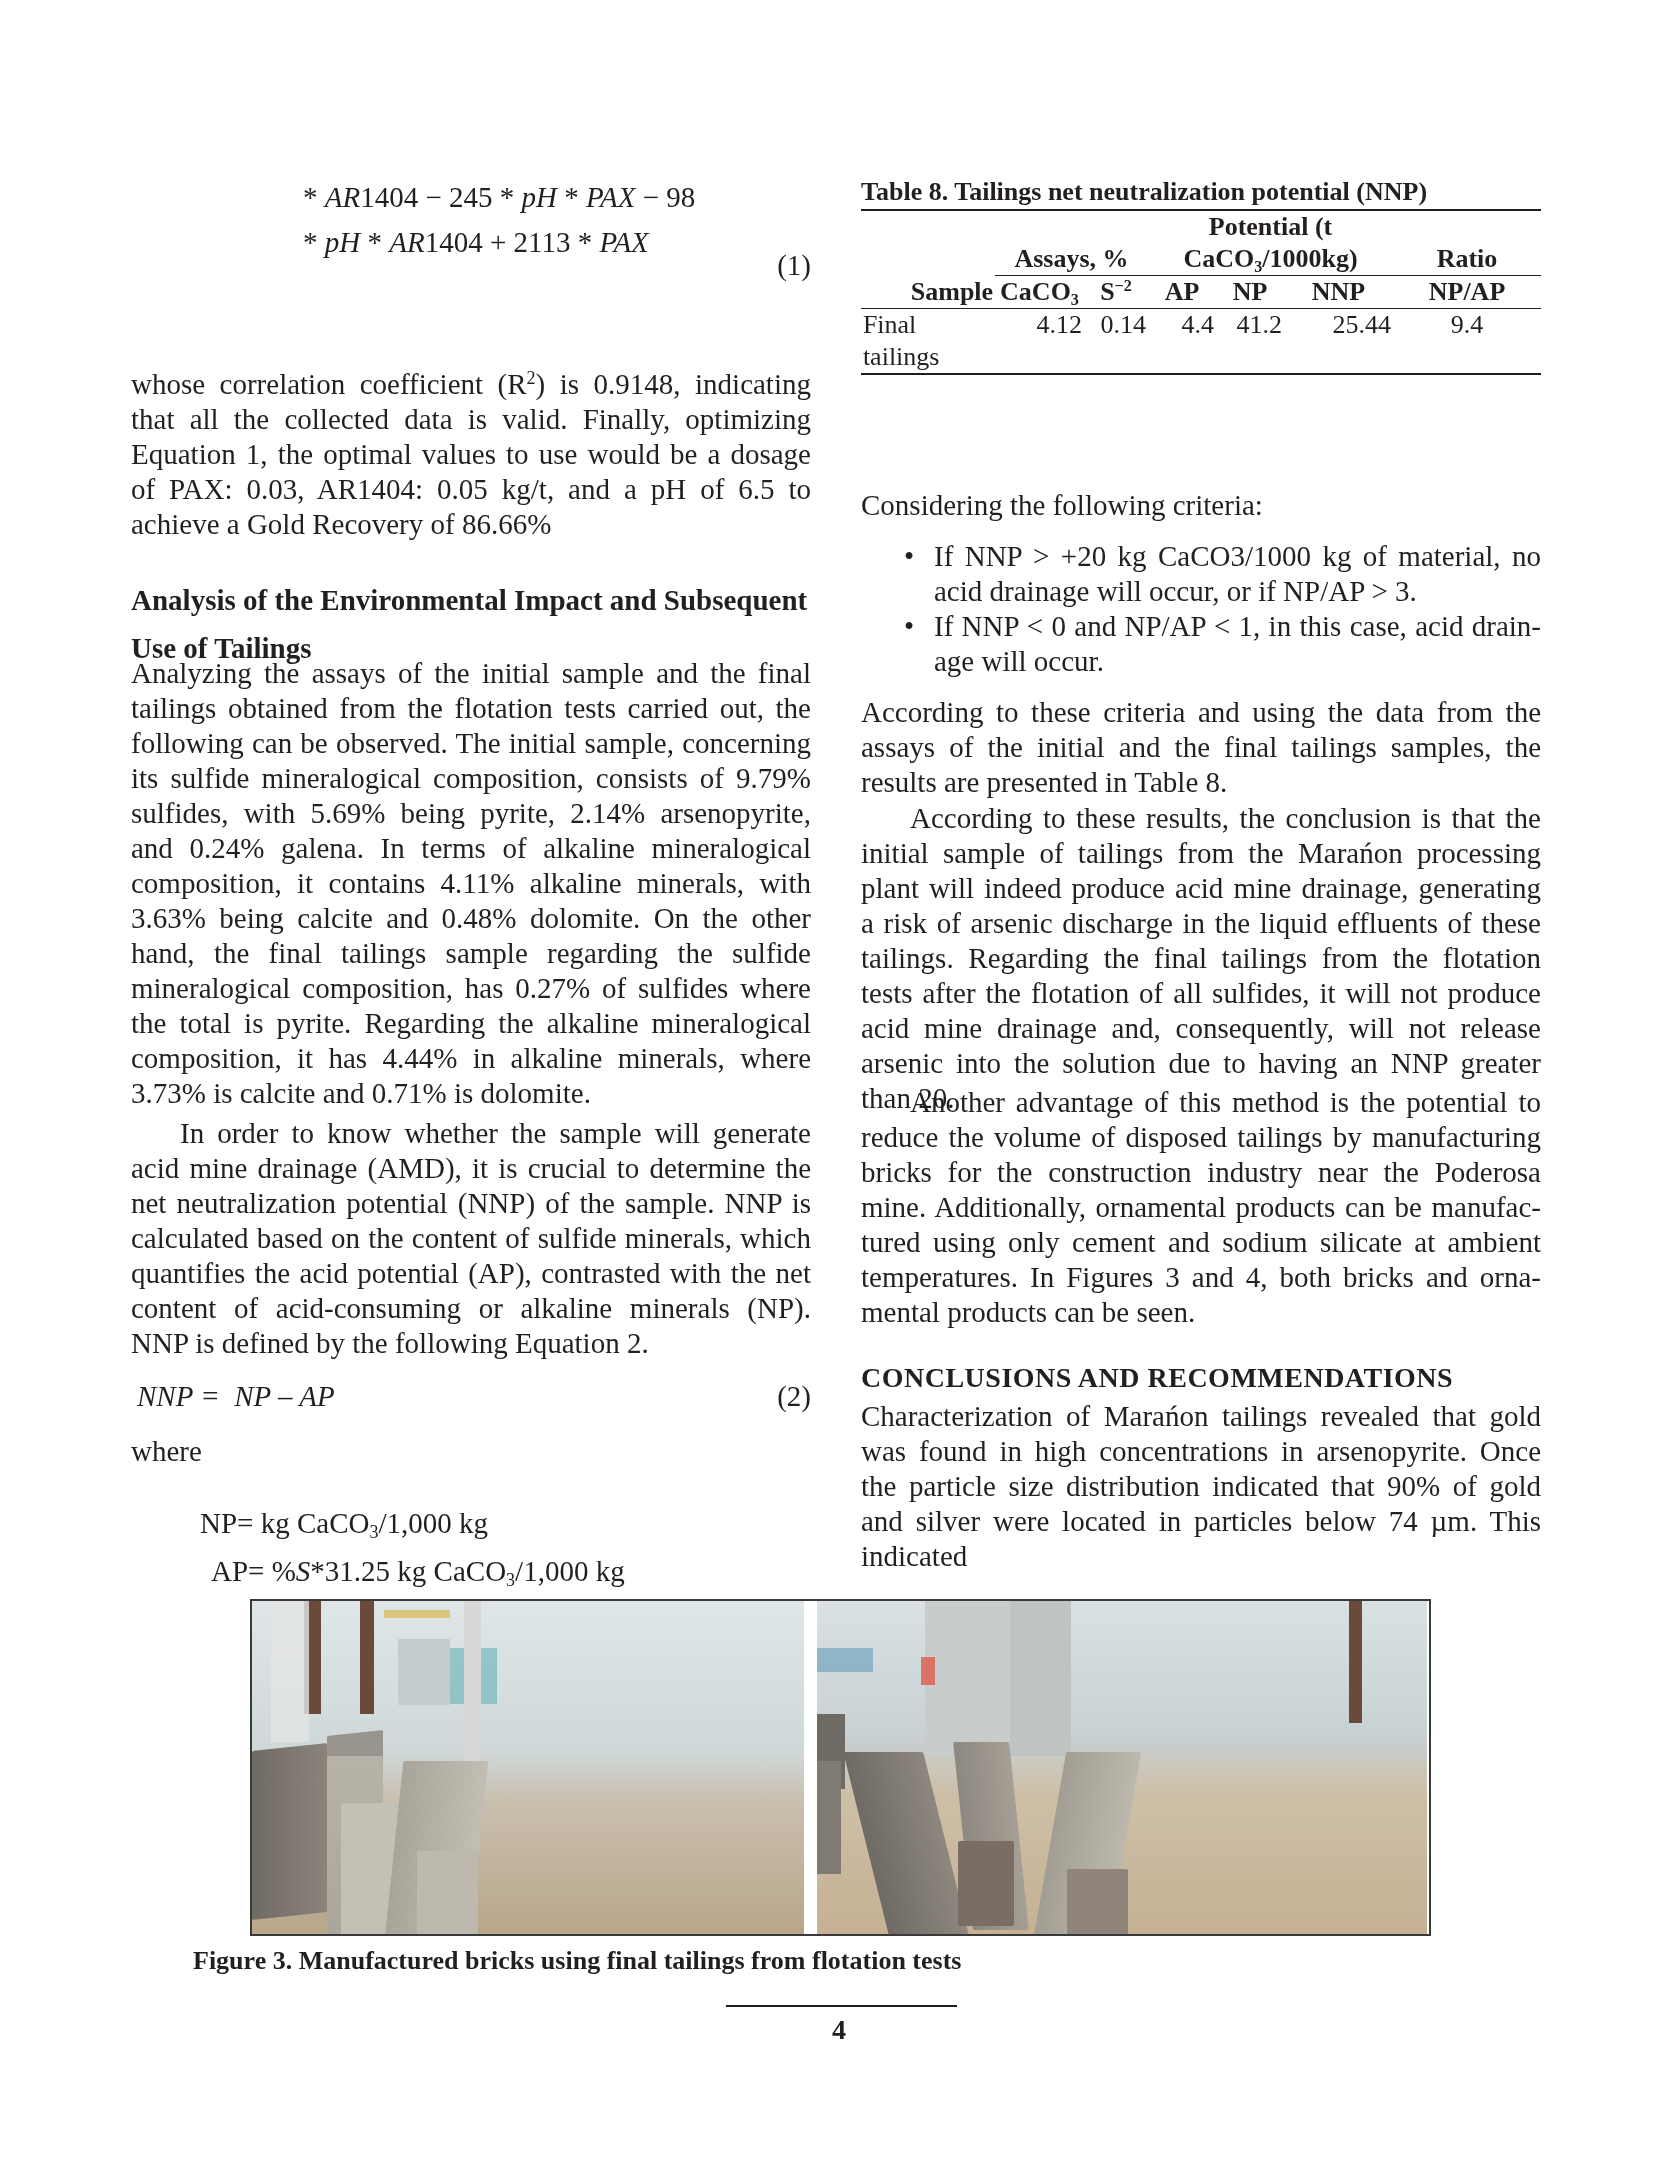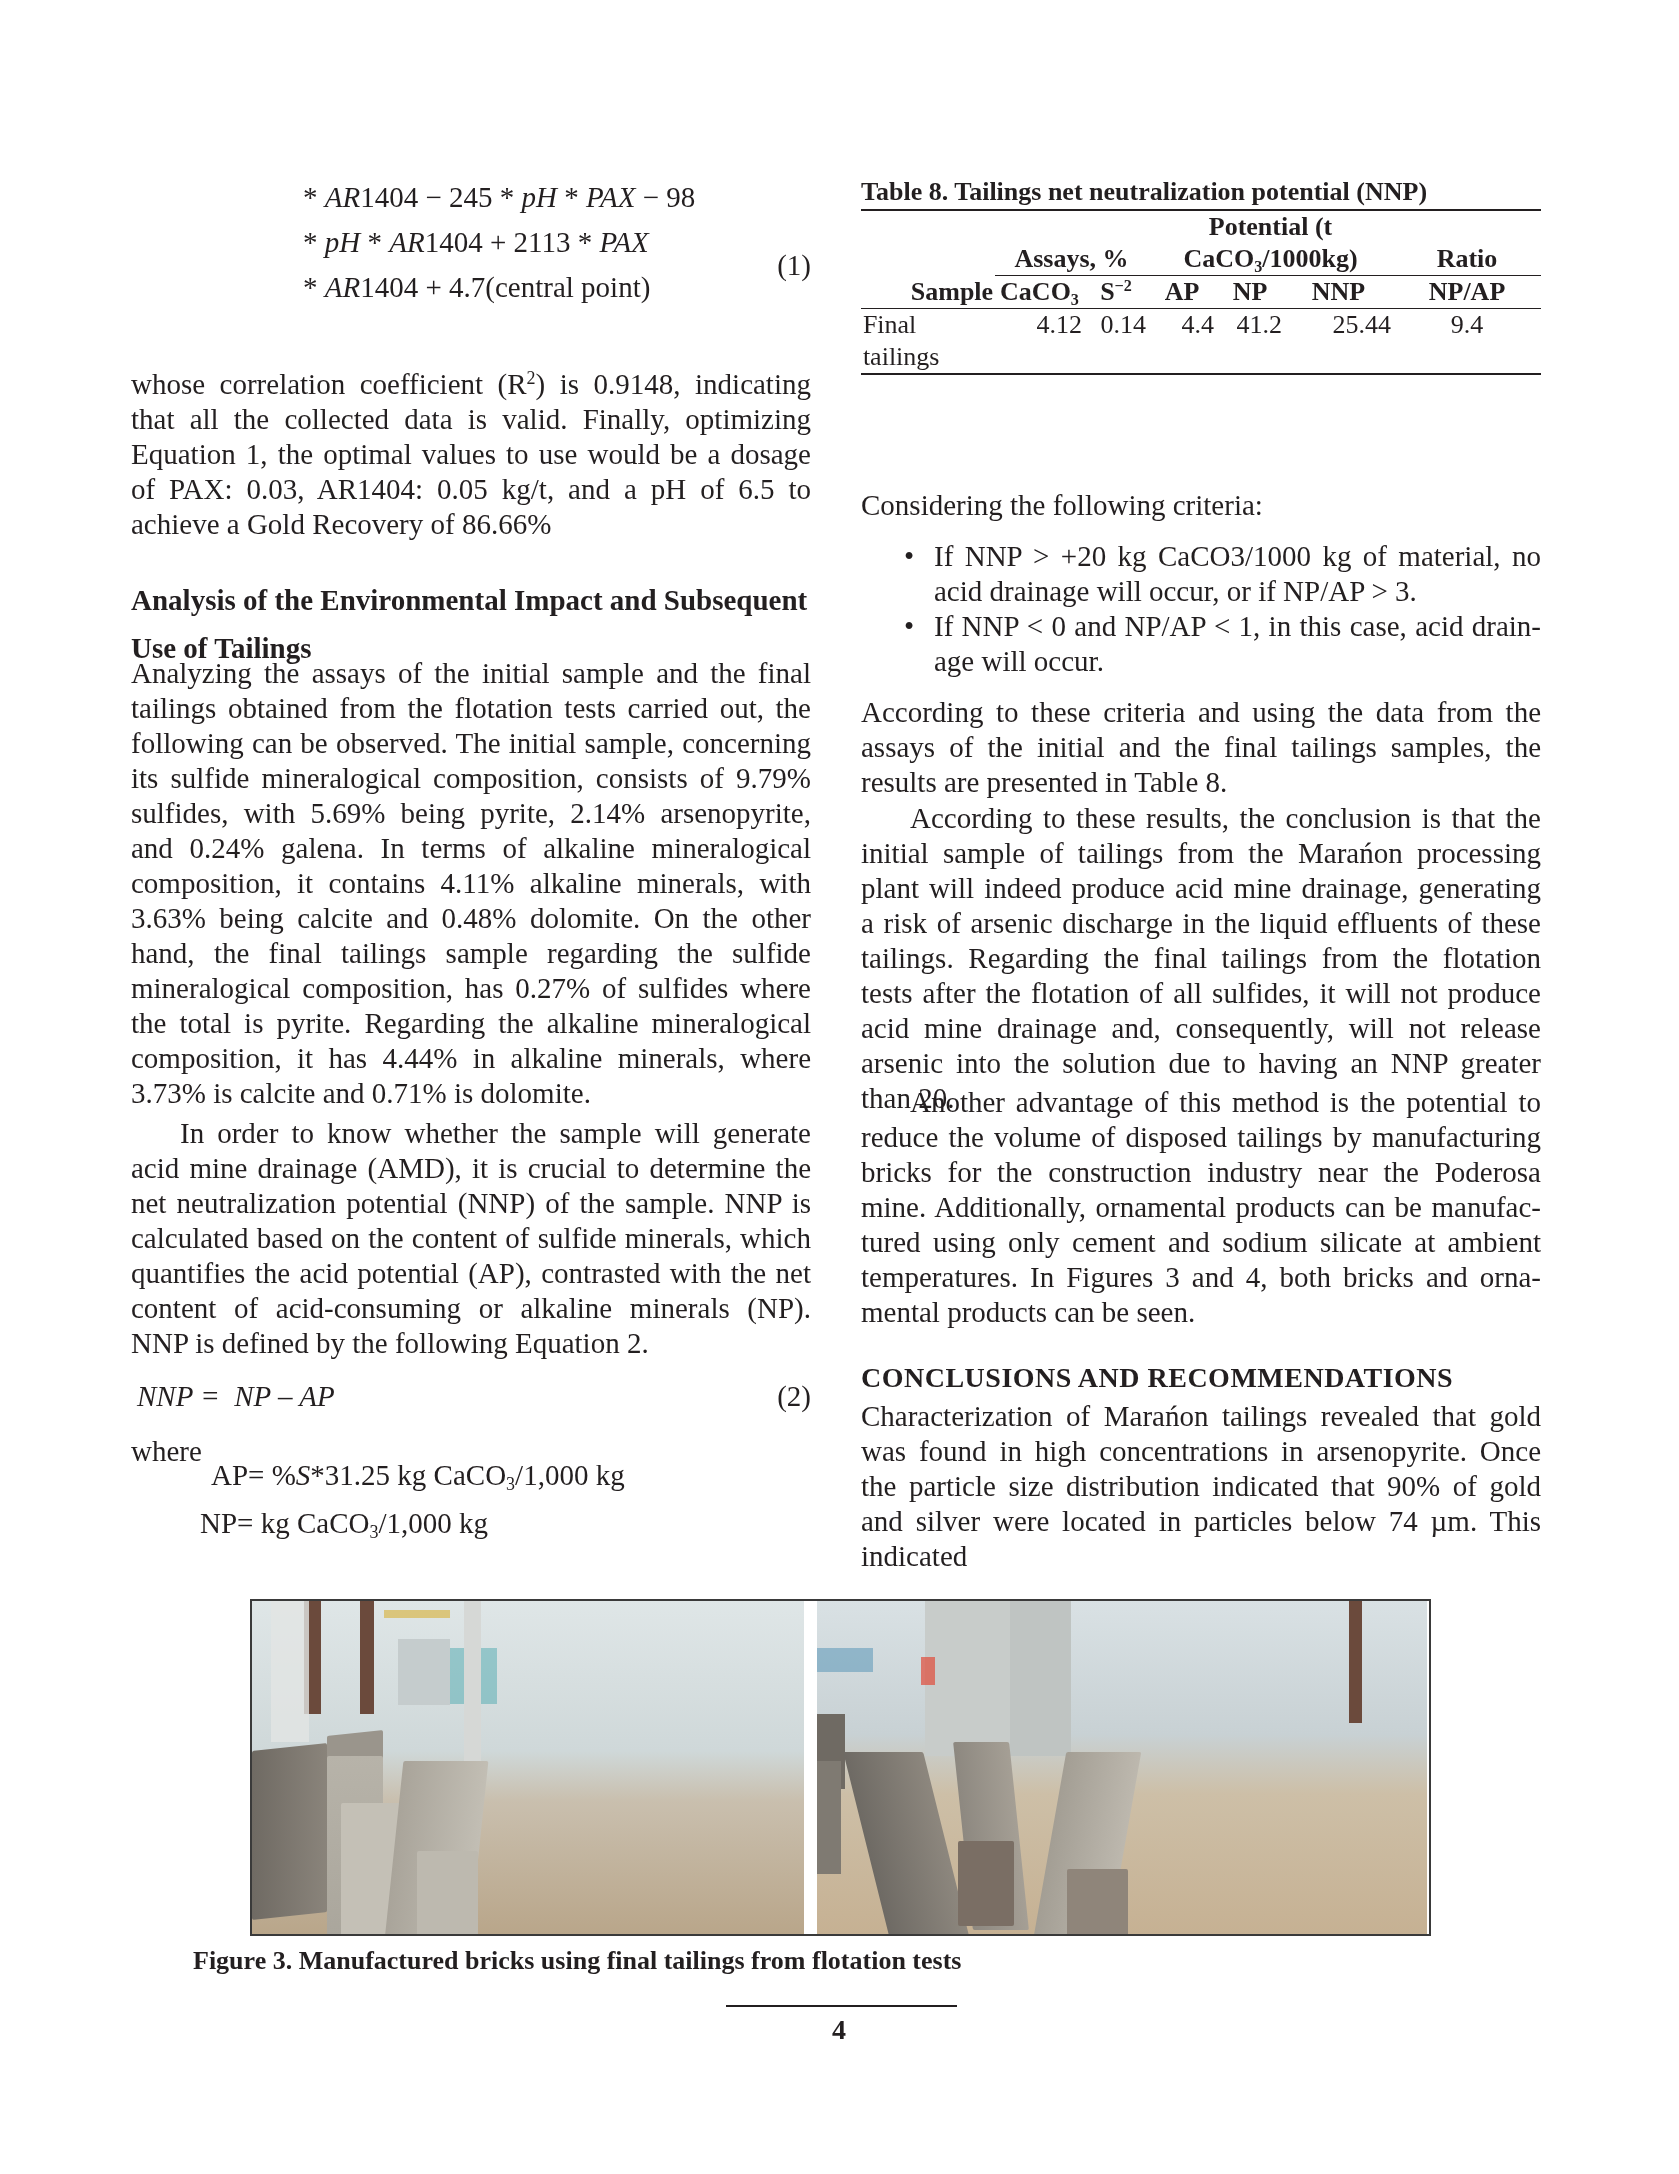--- a/index.html
+++ b/index.html
@@ -23,21 +23,21 @@
   .it { font-style: italic; }
 
   .p1 { position: absolute; left: 131px; top: 367px; width: 680px; }
   .h-sub { position: absolute; left: 131px; top: 576px; width: 680px; font-weight: bold; font-size: 29px; line-height: 48px; }
   .p2 { position: absolute; left: 131px; top: 656px; width: 680px; }
   .p3 { position: absolute; left: 131px; top: 1116px; width: 680px; }
   .eq2 { position: absolute; left: 137px; top: 1379px; width: 674px; font-size: 29px; }
   .eq2 .num { position: absolute; right: 0; top: 0; }
   .where { position: absolute; left: 131px; top: 1434px; width: 680px; }
   .def { position: absolute; left: 211px; width: 603px; }
-  .def1 { top: 1458px; }
+  .def1 { top: 1554px; }
   .def2 { top: 1506px; left: 200px; }
   sub { font-size: 0.62em; vertical-align: -0.3em; line-height: 0; }
   sup { font-size: 0.62em; vertical-align: 0.55em; line-height: 0; }
 
   
   .tbl-title { position: absolute; left: 861px; top: 174px; font-weight: bold; font-size: 26px; white-space: nowrap; }
   .tbl { position: absolute; left: 861px; top: 209px; width: 680px; border-collapse: collapse; font-size: 26px; line-height: 32px; }
   .tbl { border-top: 2.4px solid #231f20; border-bottom: 2.4px solid #231f20; }
   .tbl th { font-weight: bold; padding: 0 1.9px; vertical-align: bottom; }
   .tbl td { padding: 0 1.9px; vertical-align: top; }
@@ -73,21 +73,20 @@
   .caption { position: absolute; left: 193px; top: 1943px; font-weight: bold; font-size: 26px; white-space: nowrap; }
   .footer-rule { position: absolute; left: 726px; top: 2005px; width: 231px; border-top: 2.8px solid #231f20; }
   .page-num { position: absolute; left: 820px; top: 2012px; font-weight: bold; font-size: 28px; width: 38px; text-align: center; }
 </style>
 </head>
 <body>
 
 <div class="eq1">
   <div class="line cont"><span>* </span><span class="it">AR</span><span>1404 − 245 * </span><span class="it">pH</span><span> * </span><span class="it">PAX</span><span> − 98</span></div>
   <div class="line cont"><span>* </span><span class="it">pH</span><span> * </span><span class="it">AR</span><span>1404 + 2113 * </span><span class="it">PAX</span></div>
-  <div class="line cont"><span>* </span><span class="it">AR</span><span>1404 + 4.7(central point)</span></div>
   <span class="num">(1)</span>
 </div>
 
 <p class="p1 justify"><span>whose correlation coefficient (R</span><sup>2</sup><span>) is 0.9148, indicat­ing that all the collected data is valid. Finally, optimizing Equation 1, the optimal values to use would be a dosage of PAX: 0.03, AR1404: 0.05 kg/t, and a pH of 6.5 to achieve a Gold Recovery of 86.66%</span></p>
 
 <h3 class="h-sub">Analysis of the Environmental Impact and Subsequent Use of Tailings</h3>
 
 <p class="p2 justify">Analyzing the assays of the initial sample and the final tail­ings obtained from the flotation tests carried out, the fol­lowing can be observed. The initial sample, concerning its sulfide mineralogical composition, consists of 9.79% sul­fides, with 5.69% being pyrite, 2.14% arsenopyrite, and 0.24% galena. In terms of alkaline mineralogical compo­sition, it contains 4.11% alkaline minerals, with 3.63% being calcite and 0.48% dolomite. On the other hand, the final tailings sample regarding the sulfide mineralogi­cal composition, has 0.27% of sulfides where the total is pyrite. Regarding the alkaline mineralogical composition, it has 4.44% in alkaline minerals, where 3.73% is calcite and 0.71% is dolomite.</p>
 
 <p class="p3 justify indent">In order to know whether the sample will generate acid mine drainage (AMD), it is crucial to determine the net neutralization potential (NNP) of the sample. NNP is calculated based on the content of sulfide minerals, which quantifies the acid potential (AP), contrasted with the net content of acid-consuming or alkaline minerals (NP). NNP is defined by the following Equation 2.</p>

